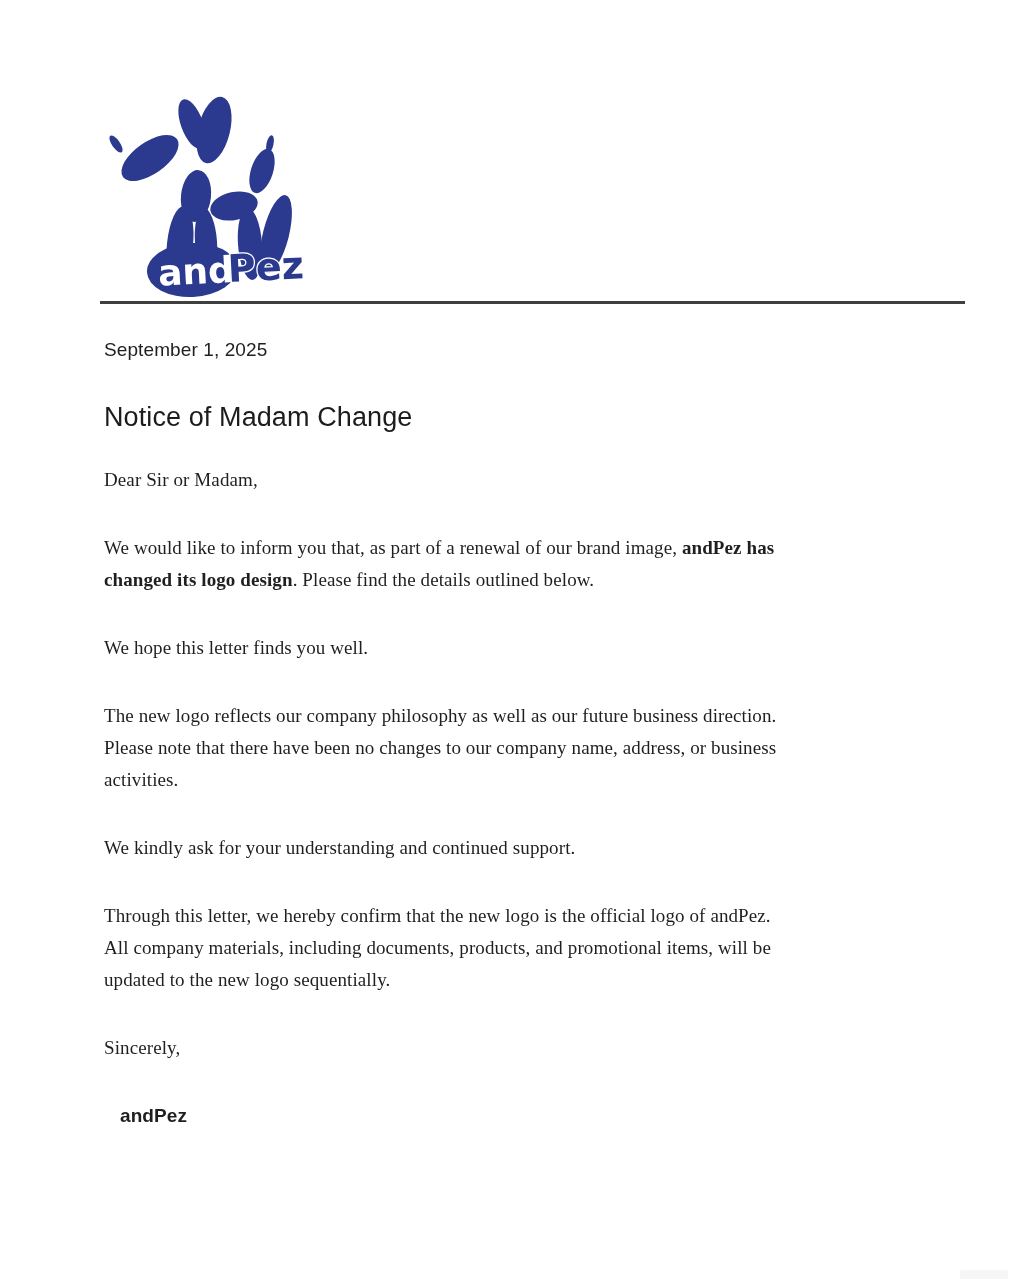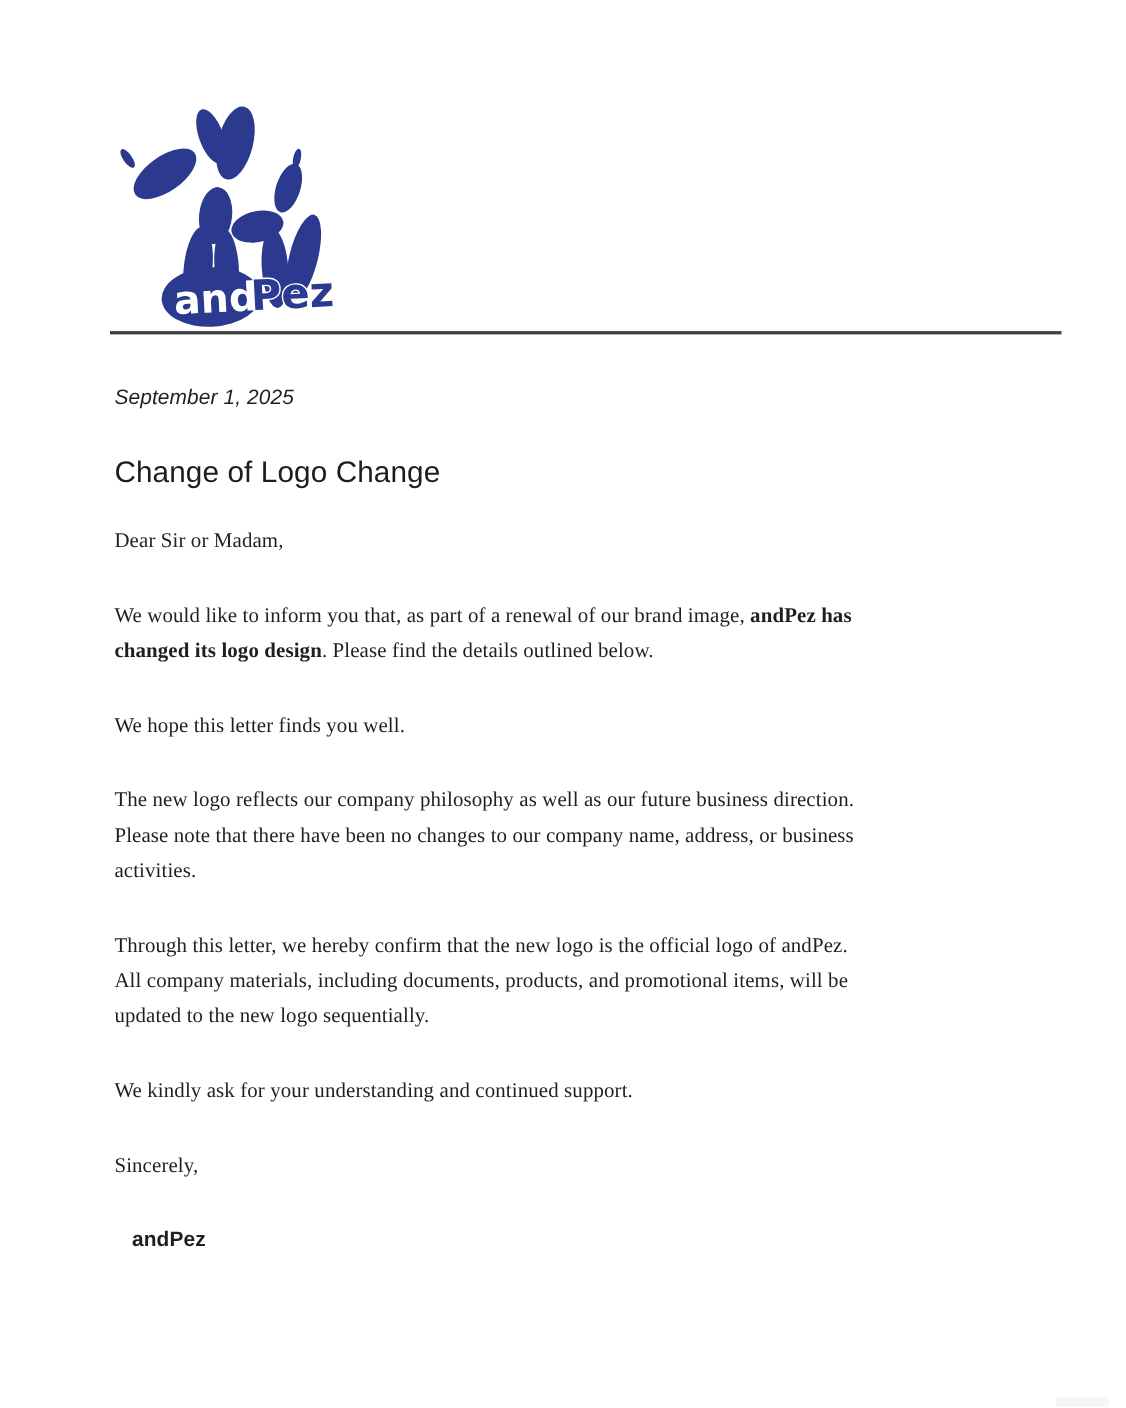--- a/index.html
+++ b/index.html
@@ -37,22 +37,21 @@
     left: 104px;
     top: 338px;
     width: 880px;
     font-size: 19px;
     line-height: 32px;
     color: #1f1f1f;
     letter-spacing: 0.1px;
   }
   .date-line {
     line-height: 24px;
-    margin: 12px 0 38px 0;
-    font-style: italic;
+    margin: 0 0 38px 0;
   }
   .page-title {
     font-size: 27px;
     line-height: 34px;
     font-weight: 500;
     color: #1c1c1c;
     margin: 0 0 30px 0;
   }
   .para {
     margin: 0 0 36px 0;
@@ -111,38 +110,38 @@
       </g>
     </svg>
   </div>
 
   <div class="divider"></div>
 
   <div class="letter">
 
     <p class="date-line">September 1, 2025</p>
 
-    <h1 class="page-title">Change of Logo Change</h1>
+    <h1 class="page-title">Notice of Madam Change</h1>
 
     <p class="para">Dear Sir or Madam,</p>
 
     <p class="para"><span>We would like to inform you that, as part of a renewal of our brand image, </span><b>andPez has
 changed its logo design</b><span>. Please find the details outlined below.</span></p>
 
     <p class="para">We hope this letter finds you well.</p>
 
     <p class="para">The new logo reflects our company philosophy as well as our future business direction.
 Please note that there have been no changes to our company name, address, or business
 activities.</p>
 
+    <p class="para">We kindly ask for your understanding and continued support.</p>
+
     <p class="para">Through this letter, we hereby confirm that the new logo is the official logo of andPez.
 All company materials, including documents, products, and promotional items, will be
 updated to the new logo sequentially.</p>
-
-    <p class="para">We kindly ask for your understanding and continued support.</p>
 
     <p class="para">Sincerely,</p>
 
     <p class="signature">andPez</p>
 
   </div>
 
   <div class="smudge"></div>
 
 </div>

